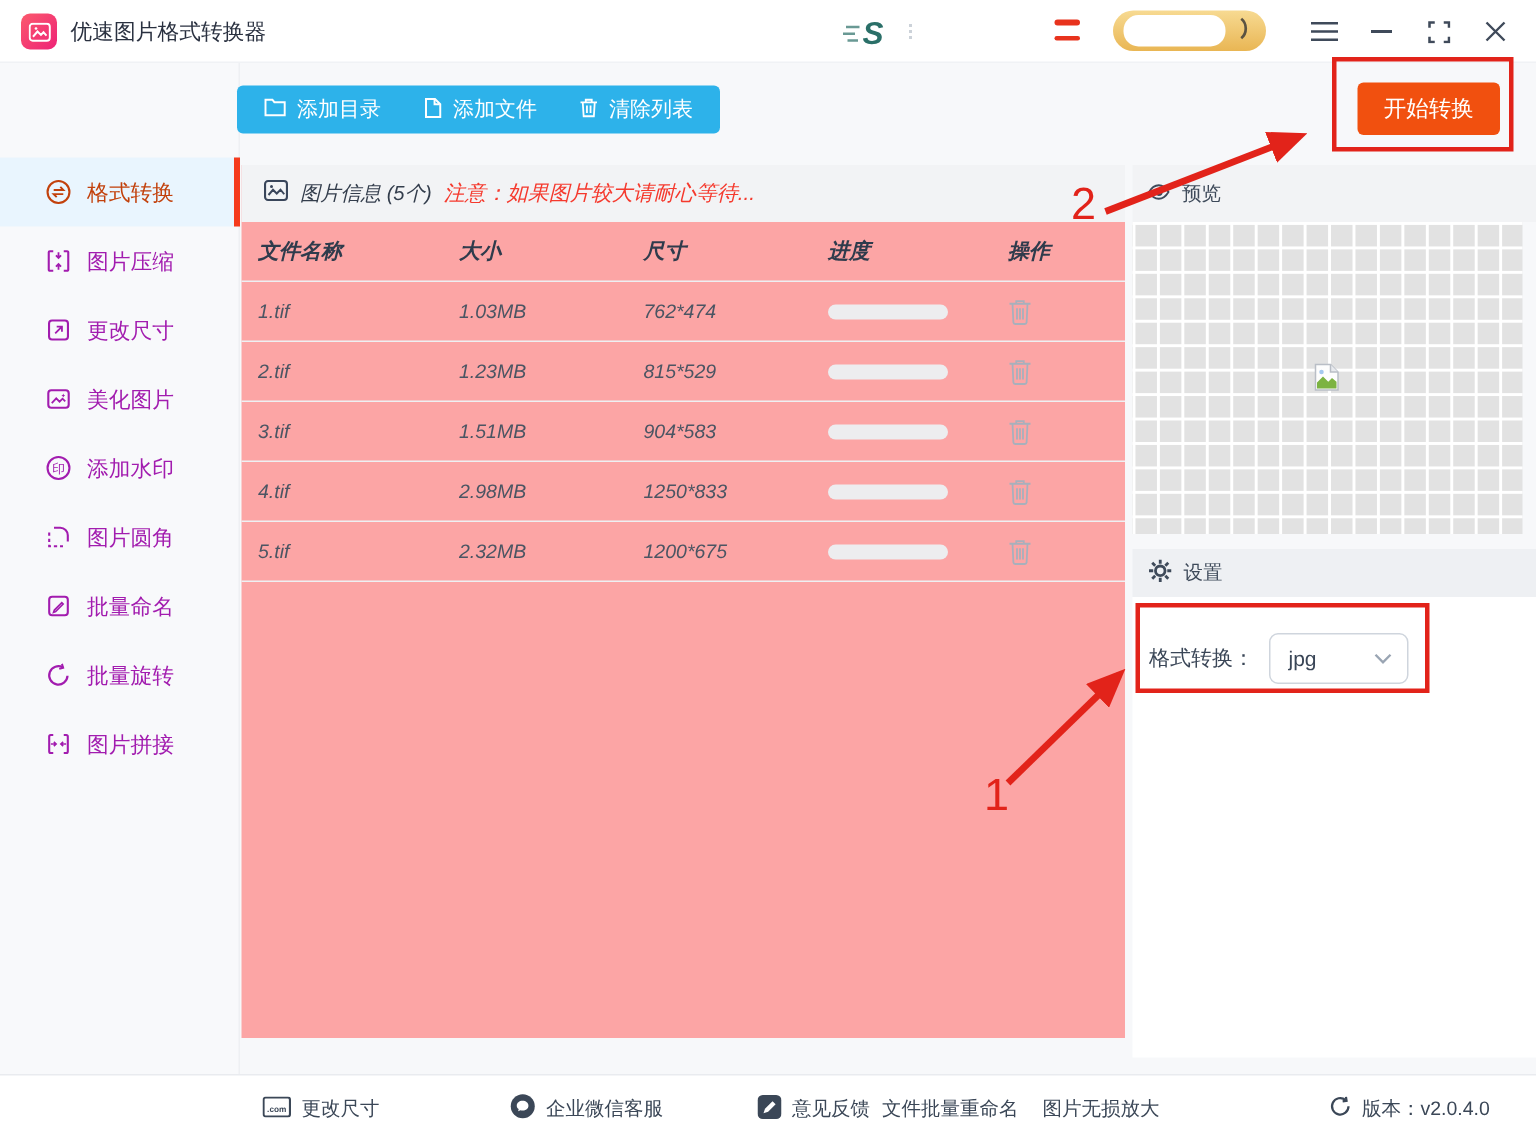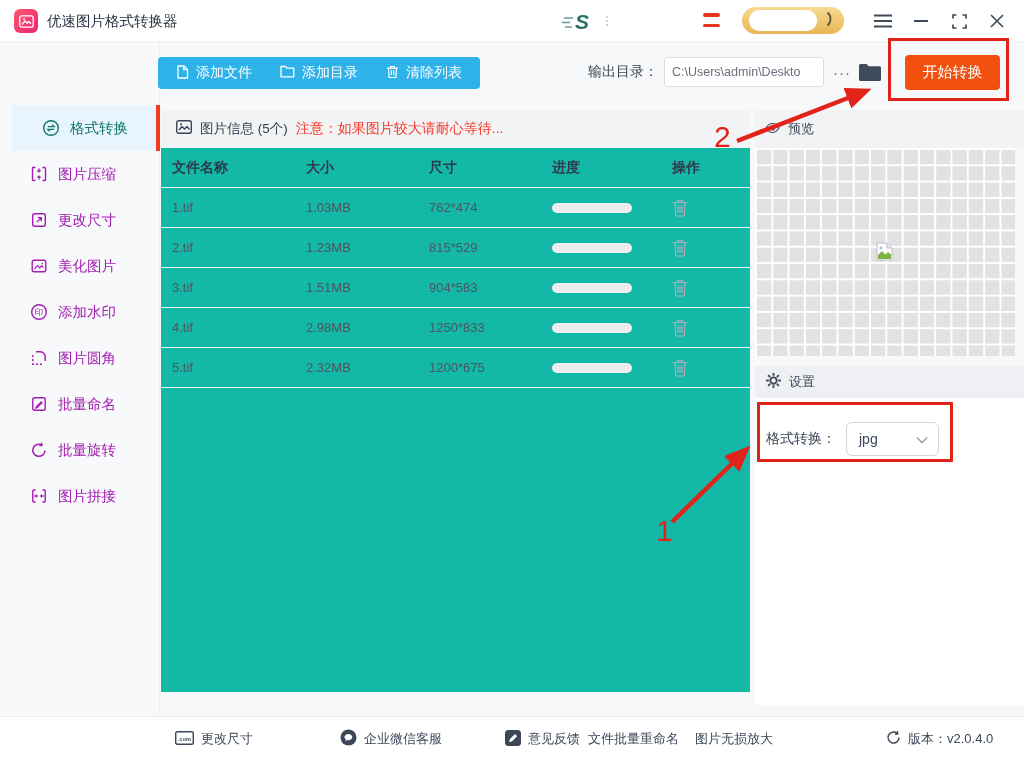--- a/index.html
+++ b/index.html
@@ -25,35 +25,35 @@
   .wb-menu { right:122px; } .wb-min { right:84px; } .wb-max { right:46px; } .wb-close { right:8px; }
 
   
   .content { position:absolute; top:42px; left:0; right:0; bottom:44px; background:#f7f8fa; }
 
   
   .sidebar { position:absolute; left:0; top:0; width:160px; height:100%; background:#f8f9fb; border-right:1px solid #eef0f3; }
   .side-list { margin-top:63px; }
   .side-item { height:46px; display:flex; align-items:center; gap:10px; padding-left:30px; font-size:14.5px; color:#a21caf; cursor:pointer; position:relative; }
   .side-item .s-ico { width:18px; height:18px; flex:0 0 18px; display:flex; }
-  .side-item.active { background:#e9f5fe; color:#0f766e;margin-left:12px; }
+  .side-item.active { background:#e9f5fe; color:#c2410c; }
   .side-item.active::after { content:""; position:absolute; right:-1px; top:0; width:4px; height:100%; background:#f53b1d; }
 
   
   .btn-group { position:absolute; left:158px; top:15px; height:32px; display:flex; align-items:center; background:#2db2ea; border-radius:4px; padding:0 4px; }
   .blue-btn { display:flex; align-items:center; gap:7px; border:none; background:none; color:#fff; font-size:14px; padding:0 14px; height:32px; cursor:pointer; }
   .out-group { position:absolute; left:588px; top:13px; height:34px; display:flex; align-items:center; }
   .out-label { font-size:14px; color:#3c4656; margin-right:6px; }
   .out-input { width:160px; height:30px; border:1px solid #d9dde3; border-radius:3px; background:#fff; font-size:12.5px; color:#68707d; padding:0 7px; font-family:inherit; }
   .more-dots { font-size:15px; color:#5a6470; letter-spacing:1px; margin:0 7px 0 9px; background:none; border:none; cursor:pointer; }
   .folder-btn { background:none; border:none; cursor:pointer; display:flex; }
   .start-btn { position:absolute; left:905px; top:13px; width:95px; height:35px; background:#f1500f; color:#fff; font-size:15px; border:none; border-radius:4px; cursor:pointer; font-family:inherit; }
 
   
-  .file-panel { position:absolute; left:161px; top:68px; width:589px; bottom:24px; background:#14b8a6; }
+  .file-panel { position:absolute; left:161px; top:68px; width:589px; bottom:24px; background:#fca5a5;font-style:italic; }
   .info-bar { height:38px; background:#f2f3f5; display:flex; align-items:center; padding:0 15px; gap:8px; }
   .info-title { font-size:13.5px; color:#333d4c; }
   .info-notice { font-size:14px; color:#f5392d; }
   .grid-row { display:grid; grid-template-columns:134px 123px 123px 120px 1fr; padding-left:11px; align-items:center; }
   .thead { height:40px; font-weight:bold; font-size:14px; color:#2f3b4c; border-bottom:1px solid #edeff2; }
   .trow { height:40px; font-size:13px; color:#4b5563; border-bottom:1px solid #eef0f2; }
   .pill { width:80px; height:10px; border-radius:5px; background:#ededef; }
   .trash-btn { background:none; border:none; cursor:pointer; width:24px; display:flex; justify-content:flex-start; }
 
   
@@ -244,55 +244,45 @@
           </span>
           <span>图片拼接</span>
         </div>
 
       </div>
     </aside>
 
     <div class="btn-group">
       <button class="blue-btn">
         <span>
+          <svg width="15" height="13" viewBox="0 0 15 13" fill="none" stroke="#fff" stroke-width="1.3">
+              <path d="M1 11.8V1.5h4.6l1.3 1.6h6.9v8.7z"></path>
+            </svg>
+        </span>
+        <span>添加目录</span>
+      </button>
+      <button class="blue-btn">
+        <span>
           <svg width="13" height="14" viewBox="0 0 13 14" fill="none" stroke="#fff" stroke-width="1.3">
               <path d="M2 1h6l3.5 3.5V13H2z"></path>
               <path d="M7.7 1.2v3.3H11"></path>
             </svg>
         </span>
         <span>添加文件</span>
       </button>
       <button class="blue-btn">
         <span>
-          <svg width="15" height="13" viewBox="0 0 15 13" fill="none" stroke="#fff" stroke-width="1.3">
-              <path d="M1 11.8V1.5h4.6l1.3 1.6h6.9v8.7z"></path>
-            </svg>
-        </span>
-        <span>添加目录</span>
-      </button>
-      <button class="blue-btn">
-        <span>
           <svg width="13" height="14" viewBox="0 0 13 14" fill="none" stroke="#fff" stroke-width="1.2">
               <path d="M1 3.2h11M4.5 3.2V1.5h4v1.7M2.5 3.2l.6 9.3h6.8l.6-9.3M5.3 5.3v5M7.7 5.3v5"></path>
             </svg>
         </span>
         <span>清除列表</span>
       </button>
     </div>
 
-    <div class="out-group">
-      <span class="out-label">输出目录：</span>
-      <input class="out-input" value="C:\Users\admin\Deskto" style="">
-      <button class="more-dots">···</button>
-      <button class="folder-btn">
-        <svg width="24" height="19" viewBox="0 0 24 19">
-            <path d="M1 2.5A1.5 1.5 0 0 1 2.5 1h6.2l2 2.3h10.8A1.5 1.5 0 0 1 23 4.8V16.5a1.5 1.5 0 0 1-1.5 1.5h-19A1.5 1.5 0 0 1 1 16.5z" fill="#3f4a5a"></path>
-          </svg>
-      </button>
-    </div>
 
     <button class="start-btn">开始转换</button>
 
     <section class="file-panel">
       <div class="info-bar">
         <span>
           <svg width="16" height="14" viewBox="0 0 16 14">
               <rect x="0.7" y="0.7" width="14.6" height="12.6" rx="2" fill="none" stroke="#39455a" stroke-width="1.4"></rect>
               <path d="M3 10l3-3.5 2.5 2.5L11 6.5l2.5 3" fill="none" stroke="#39455a" stroke-width="1.3"></path>
               <circle cx="5" cy="4.3" r="1" fill="#39455a"></circle>

